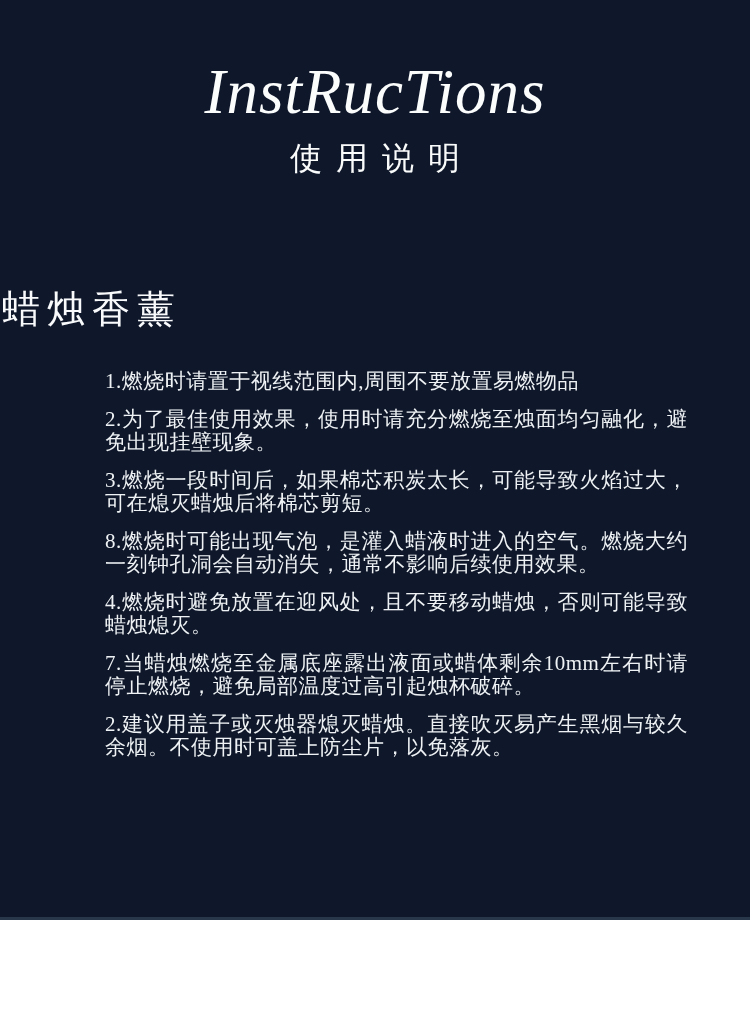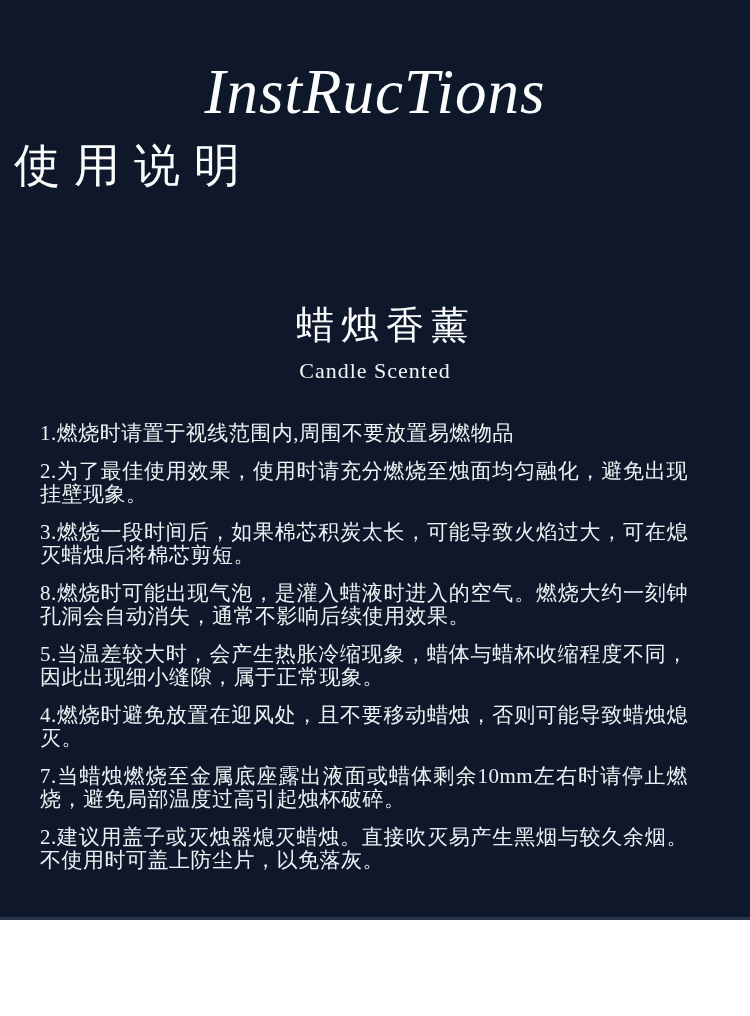--- a/index.html
+++ b/index.html
@@ -22,52 +22,52 @@
     text-align: center;
     font-style: italic;
     font-weight: 400;
     font-size: 63px;
     letter-spacing: 1px;
     color: #fbfdfd;
     line-height: 1.1;
   }
   .title-zh {
     margin-top: 14px;
-    text-align: left;
-    font-size: 46px;
+    text-align: center;
+    font-size: 32px;
     font-weight: 500;
     letter-spacing: 14px;
     padding-left: 14px; 
     color: #fafcfc;
     line-height: 1.1;
   }
   .section {
     margin-top: 112px;
   }
   .section-title-zh {
-    text-align: center;
     font-size: 38px;
     font-weight: 500;
     letter-spacing: 7px;
-    padding-left: 22px;
+    padding-left: 2px;
     color: #f8fafb;
     line-height: 1.15;
   }
   .section-title-en {
     margin-top: 10px;
     text-align: center;
     font-size: 22px;
     font-weight: 400;
     letter-spacing: 1px;
     color: #f2f5f7;
   }
   .instructions {
     margin-top: 38px;
-    padding: 0 62px 0 40px;
+    padding: 0 62px 0 96px;
     text-align: justify;
+    margin-left: 9px;
   }
   .instructions p {
     margin: 0 0 15px 0;
     font-size: 21px;
     line-height: 23px;
     letter-spacing: 0.5px;
     color: #eef2f4;
     font-weight: 500;
   }
 </style>
@@ -75,27 +75,25 @@
 <body>
 
 <div class="page">
 
   <div class="title-en">InstRucTions</div>
 
   <div class="title-zh">使用说明</div>
 
   <div class="section">
     <div class="section-title-zh">蜡烛香薰</div>
-    <div class="section-title-en">Candle Scented</div>
   </div>
 
   <div class="instructions">
     <p>1.燃烧时请置于视线范围内,周围不要放置易燃物品</p>
     <p>2.为了最佳使用效果，使用时请充分燃烧至烛面均匀融化，避免出现挂壁现象。</p>
     <p>3.燃烧一段时间后，如果棉芯积炭太长，可能导致火焰过大，可在熄灭蜡烛后将棉芯剪短。</p>
     <p>8.燃烧时可能出现气泡，是灌入蜡液时进入的空气。燃烧大约一刻钟孔洞会自动消失，通常不影响后续使用效果。</p>
-    <p>5.当温差较大时，会产生热胀冷缩现象，蜡体与蜡杯收缩程度不同，因此出现细小缝隙，属于正常现象。</p>
     <p>4.燃烧时避免放置在迎风处，且不要移动蜡烛，否则可能导致蜡烛熄灭。</p>
     <p>7.当蜡烛燃烧至金属底座露出液面或蜡体剩余10mm左右时请停止燃烧，避免局部温度过高引起烛杯破碎。</p>
     <p>2.建议用盖子或灭烛器熄灭蜡烛。直接吹灭易产生黑烟与较久余烟。不使用时可盖上防尘片，以免落灰。</p>
   </div>
 
 </div>
 
 </body></html>

